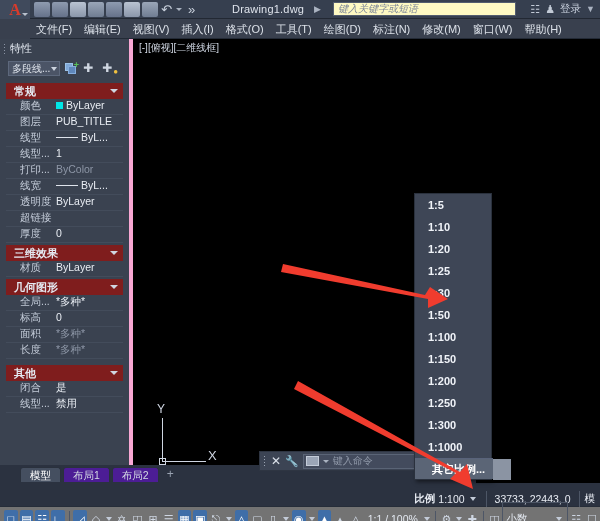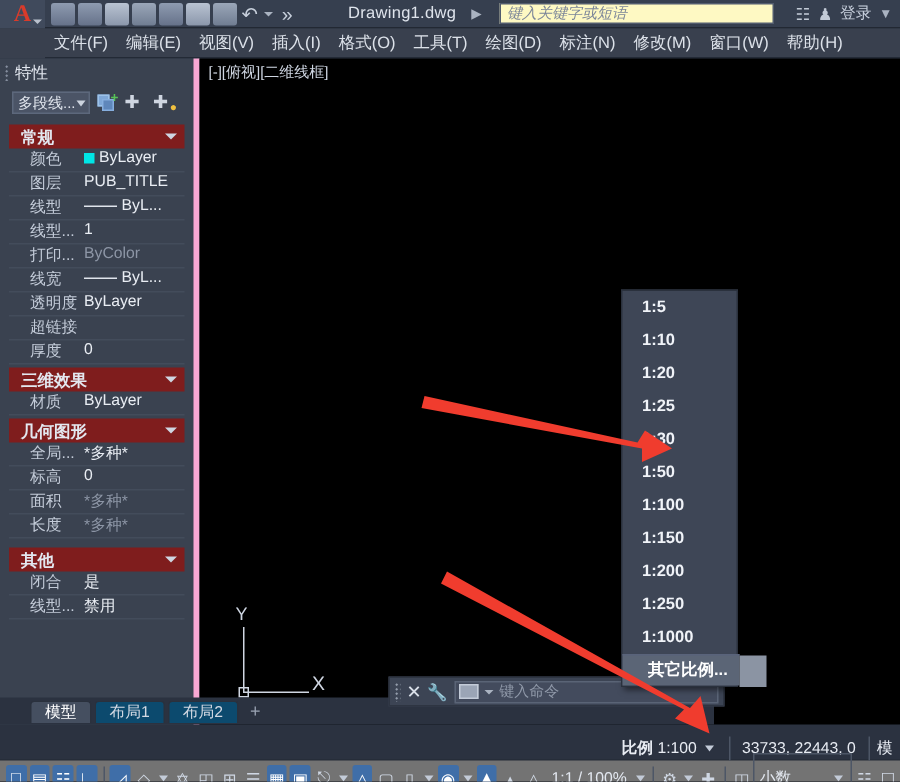--- a/index.html
+++ b/index.html
@@ -199,21 +199,21 @@
   }
   .cmdicon{width:13px;height:10px;background:#9ba5b6;border:1px solid #c3cbd8;}
   .cmdph{font-size:10px;color:#8f98a8;}
 
   .tabsbar{
     position:absolute;left:0;top:465px;width:476px;height:18px;
     background:#2b3240;display:flex;align-items:center;padding-left:20px;
   }
   .tab{
     height:15px;line-height:15px;padding:0 9px;margin-right:2px;
-    font-size:10.5px;color:#d3d9e3;background:#0c4a6e;
+    font-size:10.5px;color:#d3d9e3;background:#4c1d95;
     border:1px solid #2a313d;border-bottom:none;
     border-radius:3px 3px 0 0;
   }
   .tab.active{background:#454f60;color:#ffffff;}
   .tab.plus{background:none;border:none;color:#9aa3b2;font-size:12px;padding:0 6px;}
 
   .statusbar{
     position:absolute;left:0;top:506px;width:600px;height:38px;
     background:#737373;border-top:1px solid #262d39;
   }
@@ -438,20 +438,21 @@
   <div class="smi">1:5</div>
   <div class="smi">1:10</div>
   <div class="smi">1:20</div>
   <div class="smi">1:25</div>
   <div class="smi">1:30</div>
   <div class="smi">1:50</div>
   <div class="smi">1:100</div>
   <div class="smi">1:150</div>
   <div class="smi">1:200</div>
   <div class="smi">1:250</div>
+  <div class="smi">1:300</div>
   <div class="smi">1:1000</div>
   <div class="smi last">
     <span class="tail"></span>
   <span class="__t">其它比例...</span></div>
 </div>
 
 <div class="cmdbar">
   <span class="cmdgrip"></span>
   <span class="cmdx">✕</span>
   <span class="cmdwrench">🔧</span>

